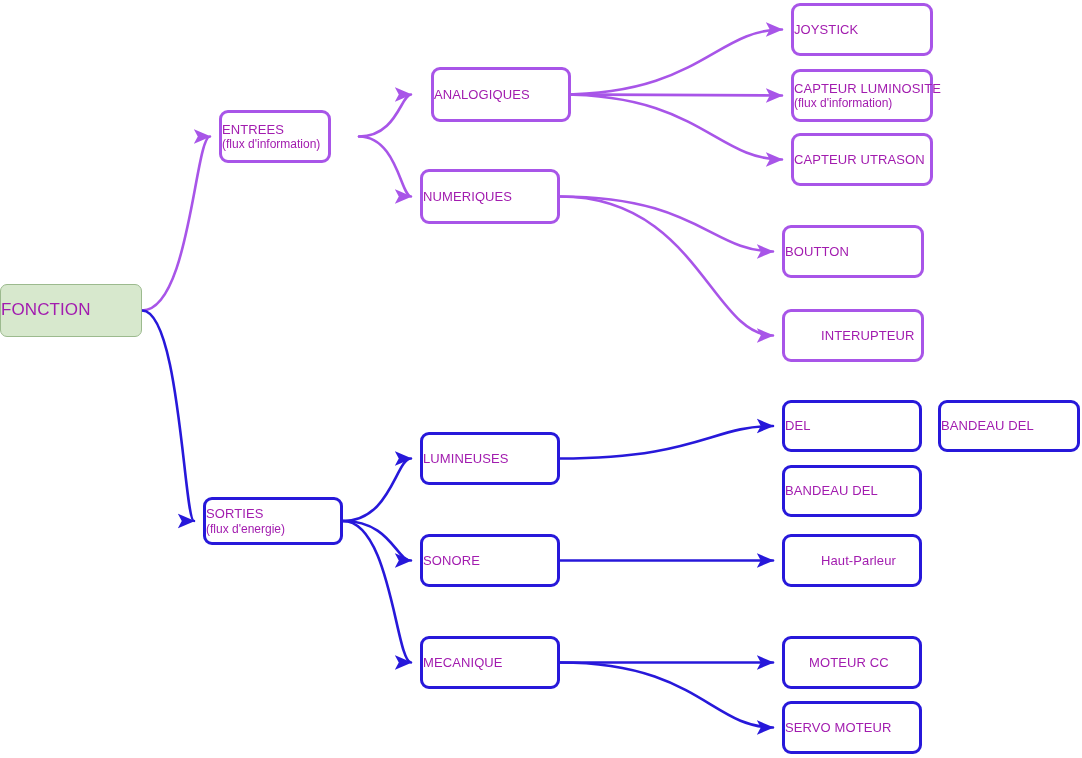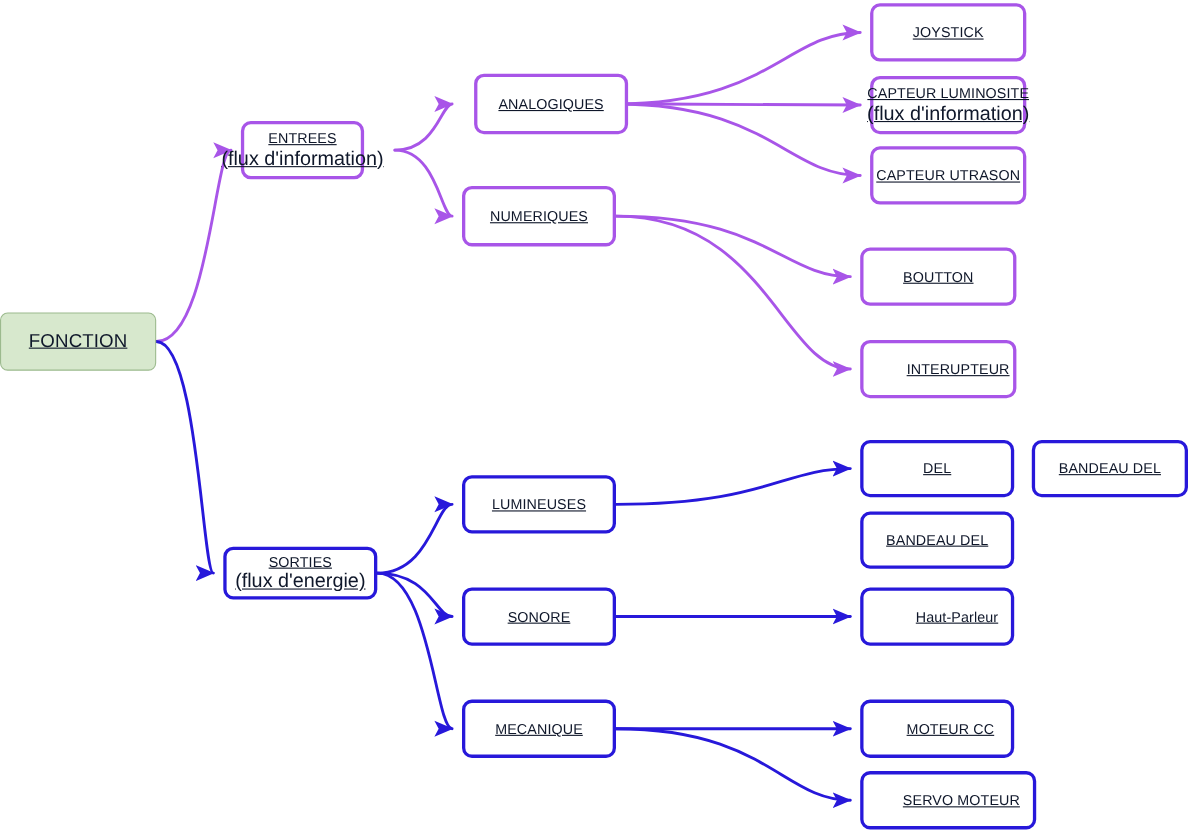--- a/index.html
+++ b/index.html
@@ -25,37 +25,36 @@
     top: 0;
     width: 1082px;
     height: 758px;
     pointer-events: none;
   }
   .node {
     position: absolute;
     box-sizing: border-box;
     display: flex;
     flex-direction: column;
-    align-items: center;
+    align-items: flex-start;
     justify-content: center;
     text-align: center;
     background: #ffffff;
     border-style: solid;
     border-radius: 9px;
-    color: #0f172a;
+    color: #a21caf;
     line-height: 1.18;
-    text-decoration: underline;
   }
   .node .nd-title {
     font-size: 13px;
     letter-spacing: 0.1px;
     white-space: nowrap;
   }
   .node .nd-sub {
-    font-size: 18px;
+    font-size: 12px;
     white-space: nowrap;
   }
   .node.purple {
     border-color: #a855e8;
     border-width: 3px;
   }
   .node.blue {
     border-color: #2718da;
     border-width: 3px;
   }
@@ -150,17 +149,17 @@
       </div>
       <div class="node blue" style="left: 938px; top: 400px; width: 142px; height: 52px;">
         <div class="nd-title">BANDEAU DEL</div>
       </div>
       <div class="node blue" style="left: 782px; top: 534px; width: 140px; height: 53px; padding-left: 36px;">
         <div class="nd-title">Haut-Parleur</div>
       </div>
       <div class="node blue" style="left: 782px; top: 636px; width: 140px; height: 53px; padding-left: 24px;">
         <div class="nd-title">MOTEUR CC</div>
       </div>
-      <div class="node blue" style="left: 782px; top: 701px; width: 160px; height: 53px; padding-left: 24px;">
+      <div class="node blue" style="left: 782px; top: 701px; width: 140px; height: 53px;">
         <div class="nd-title">SERVO MOTEUR</div>
       </div>
     </div>
 </div>
 
 </body></html>

